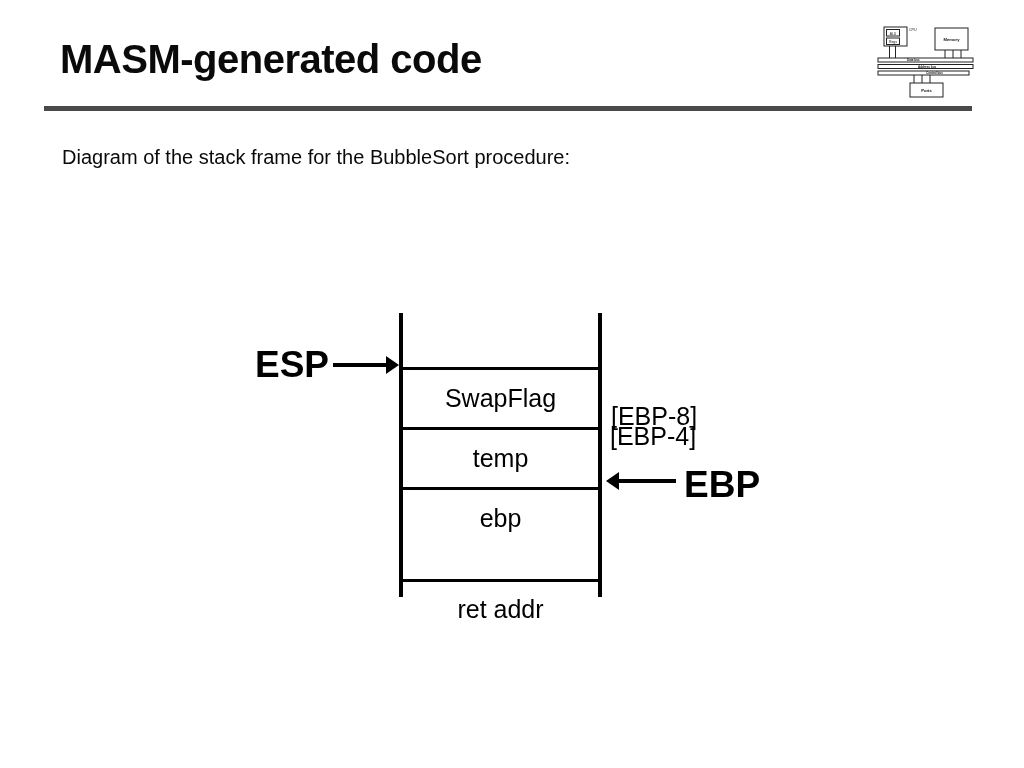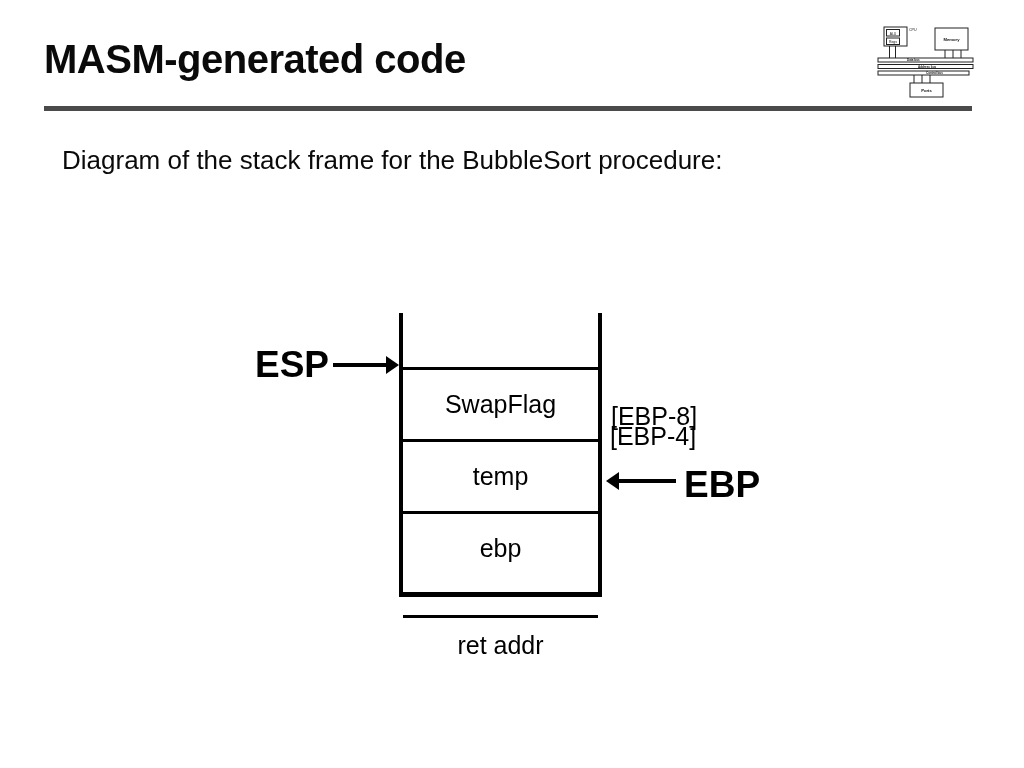--- a/index.html
+++ b/index.html
@@ -8,41 +8,41 @@
     position: relative;
     width: 1024px;
     height: 768px;
     background: #ffffff;
     overflow: hidden;
     font-family: "Liberation Sans", sans-serif;
     color: #000;
   }
   .title {
     position: absolute;
-    left: 44px;
+    left: 60px;
     top: 37px;
     font-size: 40px;
     font-weight: bold;
     letter-spacing: -0.5px;
     line-height: 1.1;
     color: #0a0a0a;
   }
   .rule {
     position: absolute;
     left: 44px;
     top: 106px;
     width: 928px;
     height: 5px;
     background: #4a4a4a;
   }
   .body-text {
     position: absolute;
     left: 62px;
     top: 145px;
-    font-size: 26px;
+    font-size: 20px;
     line-height: 1.2;
     color: #0a0a0a;
     text-align: center;
   }
   .logo {
     position: absolute;
     left: 874px;
     top: 14px;
     width: 104px;
     height: 88px;
@@ -53,21 +53,21 @@
     left: 399px;
     top: 313px;
     width: 203px;
     height: 284px;
     border-left: 4px solid #000;
     border-right: 4px solid #000;
     border-bottom: 5px solid #000;
   }
   .stack-spacer { height: 54px; }
   .cell {
-    height: 72px;
+    height: 60px;
     border-top: 3px solid #000;
     display: flex;
     align-items: center;
     justify-content: center;
     font-size: 25px;
     background: #fff;
   }
   .cell:last-child { height: 57px; margin-top: 32px; }
   .reg-label {
     position: absolute;

